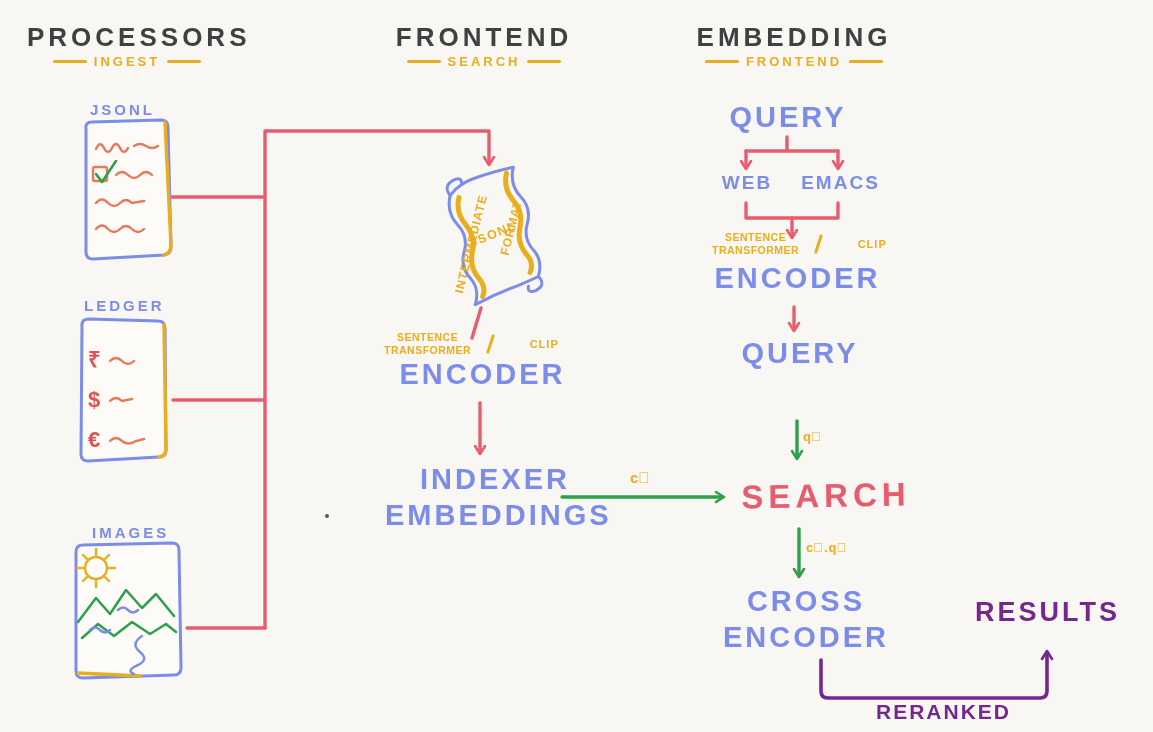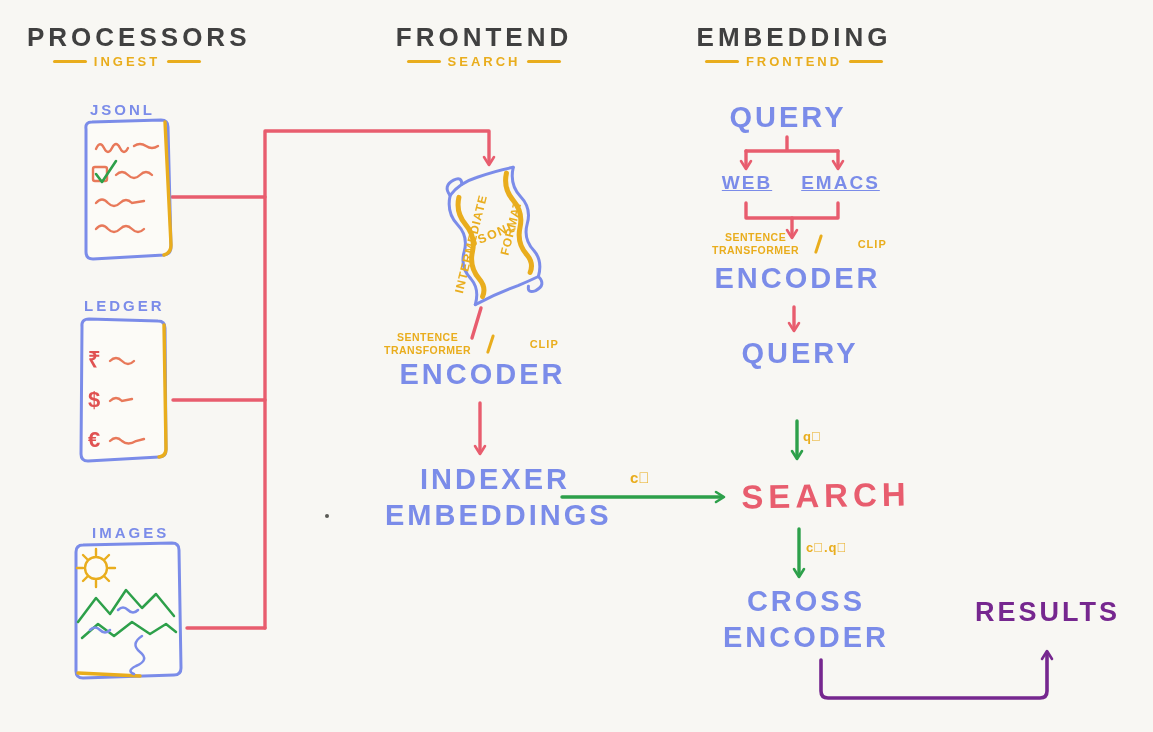--- a/index.html
+++ b/index.html
@@ -13,21 +13,21 @@
   .overlay { position:absolute; left:0; top:0; z-index:1; pointer-events:none; }
   .card { z-index:2; }
   .txt { z-index:3; }
 
   .h-title { font-size:26px; letter-spacing:4px; color:#404040; text-align:center; }
   .h-sub { display:flex; justify-content:center; align-items:center; gap:7px;
            color:#e9ad1d; font-size:13px; letter-spacing:3px; margin-top:1px; }
   .dash { display:inline-block; width:34px; height:3px; background:#e9ad1d; border-radius:2px; }
 
   .lbl-sm { font-size:15px; letter-spacing:3px; color:#7b8ce9; }
-  .lbl-md { font-size:19px; letter-spacing:2px; color:#7b8ce9; text-align:center;text-decoration:underline; }
+  .lbl-md { font-size:19px; letter-spacing:2px; color:#7b8ce9; text-align:center; }
   .lbl-lg { font-size:29px; letter-spacing:3px; color:#7b8ce9; text-align:center; line-height:1.24; }
   .search-lbl { font-size:33px; letter-spacing:5px; color:#e85d6e; text-align:center; transform:rotate(-1deg); }
   .results-lbl { font-size:27px; letter-spacing:3px; color:#76278f; text-align:center; }
   .reranked-lbl { font-size:21px; letter-spacing:2px; color:#76278f; text-align:center; }
 
   .cap-row { display:flex; align-items:center; gap:18px; }
   .cap-col { display:flex; flex-direction:column; color:#e9ad1d; font-size:10.5px;
              letter-spacing:0.5px; line-height:1.25; text-align:center; }
   .cap-div { width:2.5px; height:20px; background:#e9ad1d; transform:rotate(18deg); border-radius:2px; }
   .cap-clip { color:#e9ad1d; font-size:11px; letter-spacing:1px;padding-left:20px; }
@@ -224,16 +224,17 @@
 
   <div class="abs txt vec-sm" style="left:806px; top:540px;">c⃗.q⃗</div>
 
   <div class="abs txt lbl-lg" style="left:696px; top:584px; width:220px;">
     <div>CROSS</div>
     <div>ENCODER</div>
   </div>
 
   <div class="abs txt results-lbl" style="left:960px; top:597px; width:175px;">RESULTS</div>
 
+  <div class="abs txt reranked-lbl" style="left:866px; top:700px; width:155px;">RERANKED</div>
 
   <div class="abs txt stray-dot" style="left:325px; top:514px;"></div>
 
 </div>
 
 </body></html>

